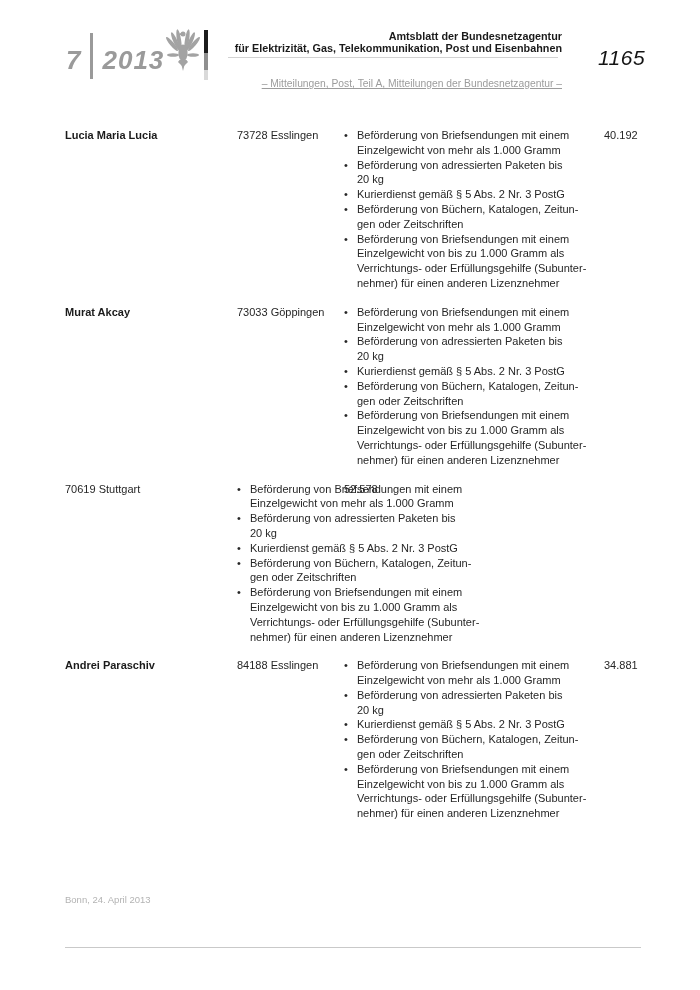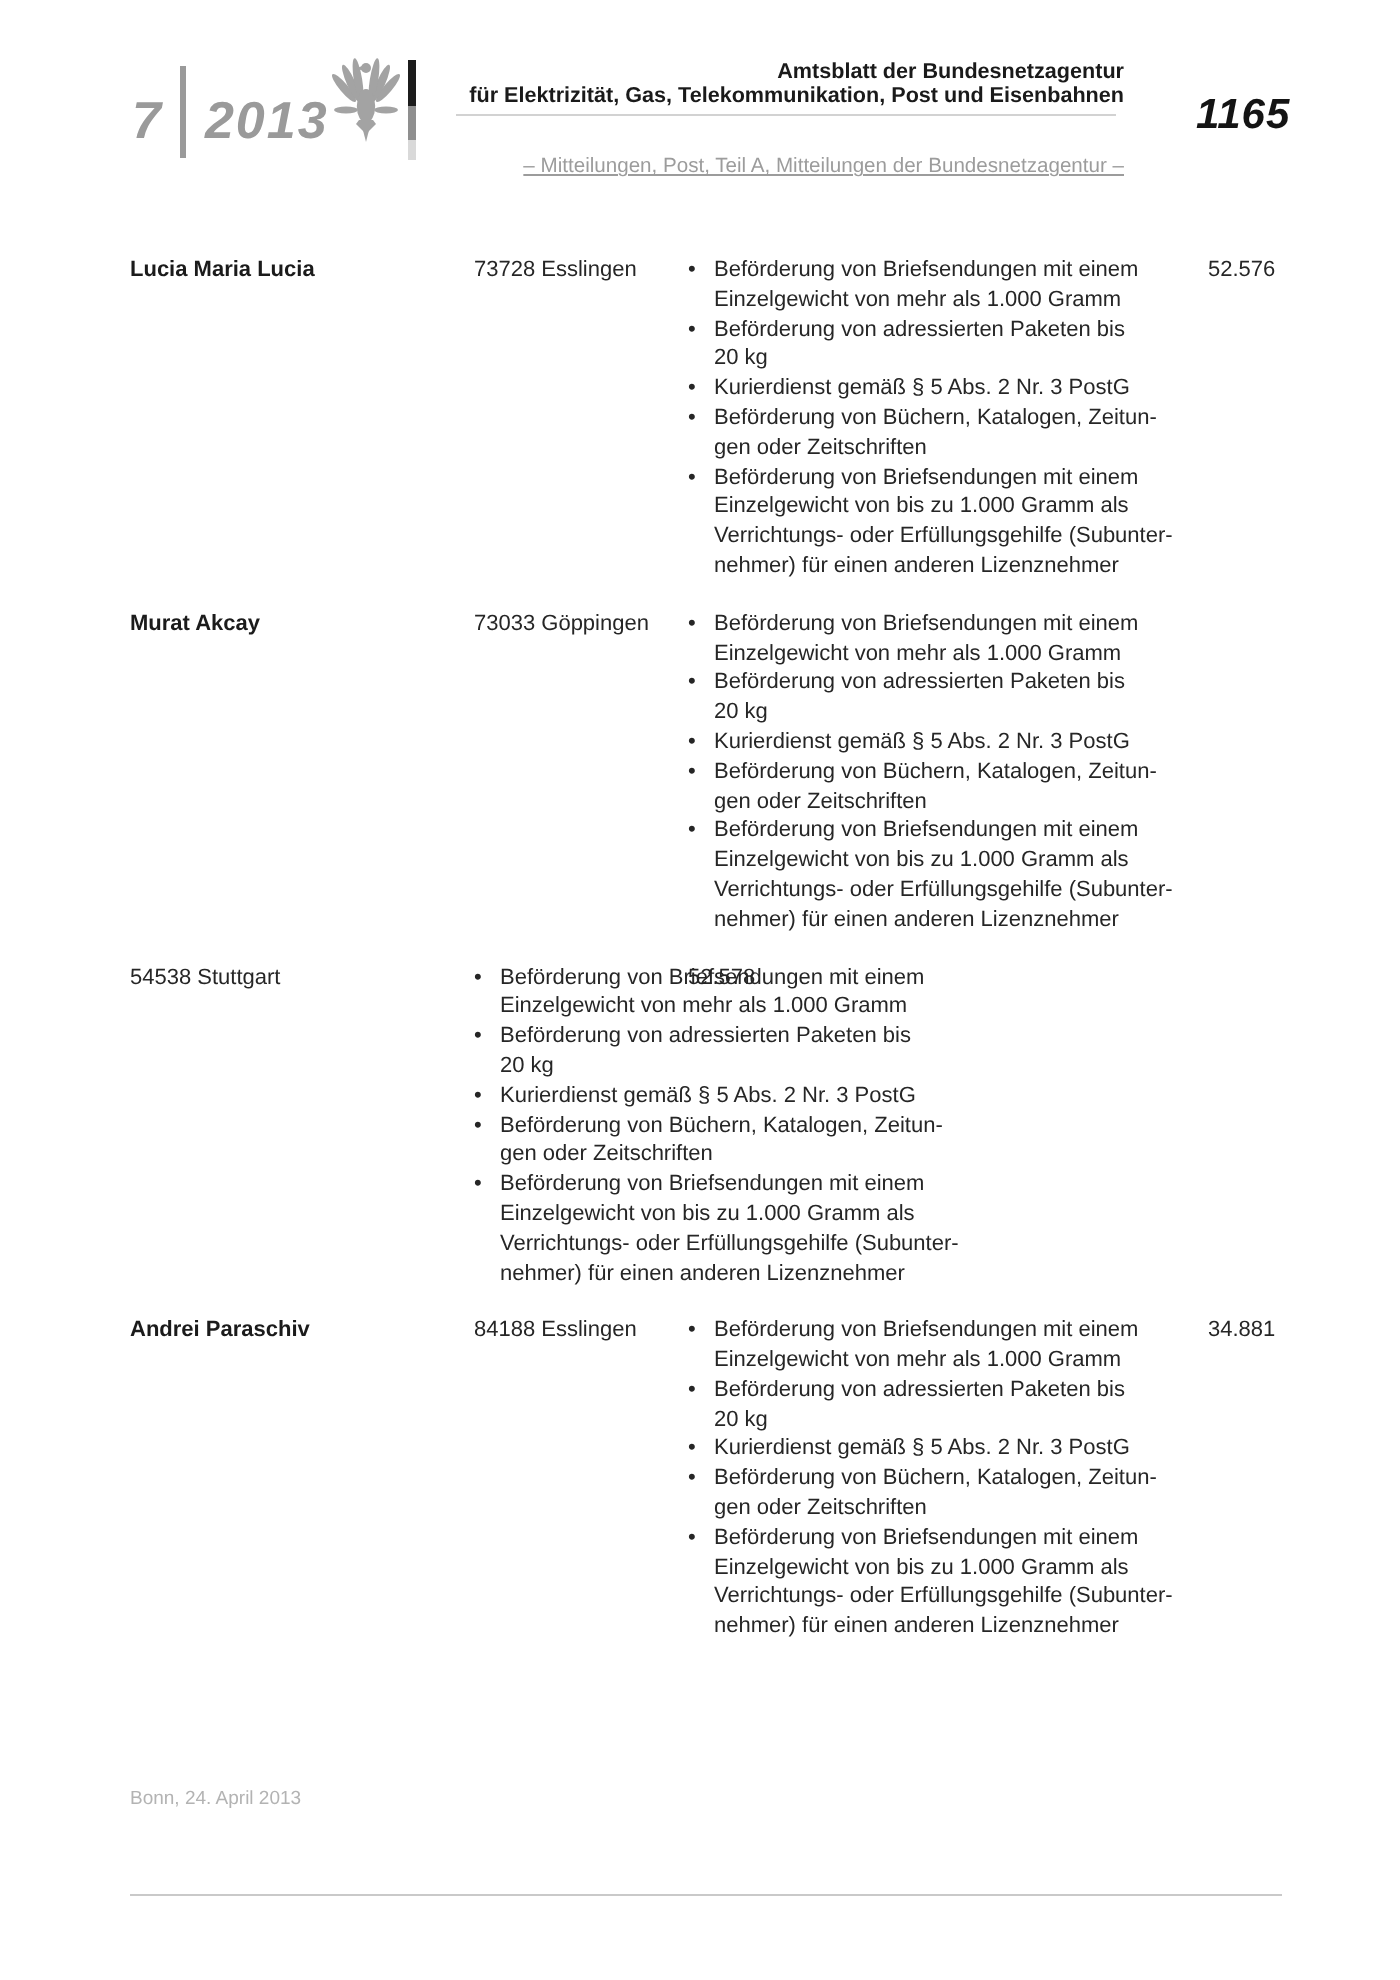--- a/index.html
+++ b/index.html
@@ -34,21 +34,21 @@
     text-align:right; color:#1a1a1a;
   }
   .center-head .t1, .center-head .t2 {
     font-weight:bold; font-size:10.8px; line-height:11.6px; white-space:nowrap;
   }
   .head-rule { border-top:1px solid #d2d2d2; margin:3px 4px 0 4px; }
   .subtitle { color:#9c9c9c; font-size:10.3px; margin-top:20px; white-space:nowrap;text-decoration:underline; }
 
   .page-no {
     position:absolute; left:598px; top:46px;
-    font-size:21px; font-weight:bold; font-style:italic;
+    font-size:21px; font-weight:normal; font-style:italic;
     color:#141414; letter-spacing:0.5px;
   }
 
   
   .entries { position:absolute; left:65px; top:128px; width:580px; }
   .entry {
     display:grid; grid-template-columns:172px 107px 260px 1fr;
     margin-bottom:14px;
     font-size:11px; line-height:14.8px; color:#262626;
   }
@@ -156,21 +156,21 @@
           <div class="service-item">
             <span class="bullet">•</span>
             <div>
               <div class="service-line">Beförderung von Briefsendungen mit einem</div>
               <div class="service-line">Einzelgewicht von bis zu 1.000 Gramm als</div>
               <div class="service-line">Verrichtungs- oder Erfüllungsgehilfe (Subunter-</div>
               <div class="service-line">nehmer) für einen anderen Lizenznehmer</div>
             </div>
           </div>
         </div>
-    <div class="license">52.576</div>
+    <div class="license">40.192</div>
   </div>
 
   <div class="entry">
     <div class="name">Murat Akcay</div>
     <div class="location">73033 Göppingen</div>
     <div class="services">
           <div class="service-item">
             <span class="bullet">•</span>
             <div>
               <div class="service-line">Beförderung von Briefsendungen mit einem</div>
@@ -203,21 +203,21 @@
               <div class="service-line">Beförderung von Briefsendungen mit einem</div>
               <div class="service-line">Einzelgewicht von bis zu 1.000 Gramm als</div>
               <div class="service-line">Verrichtungs- oder Erfüllungsgehilfe (Subunter-</div>
               <div class="service-line">nehmer) für einen anderen Lizenznehmer</div>
             </div>
           </div>
         </div>
   </div>
 
   <div class="entry">
-    <div class="location">54538 Stuttgart</div>
+    <div class="location">70619 Stuttgart</div>
     <div class="services">
           <div class="service-item">
             <span class="bullet">•</span>
             <div>
               <div class="service-line">Beförderung von Briefsendungen mit einem</div>
               <div class="service-line">Einzelgewicht von mehr als 1.000 Gramm</div>
             </div>
           </div>
           <div class="service-item">
             <span class="bullet">•</span>

